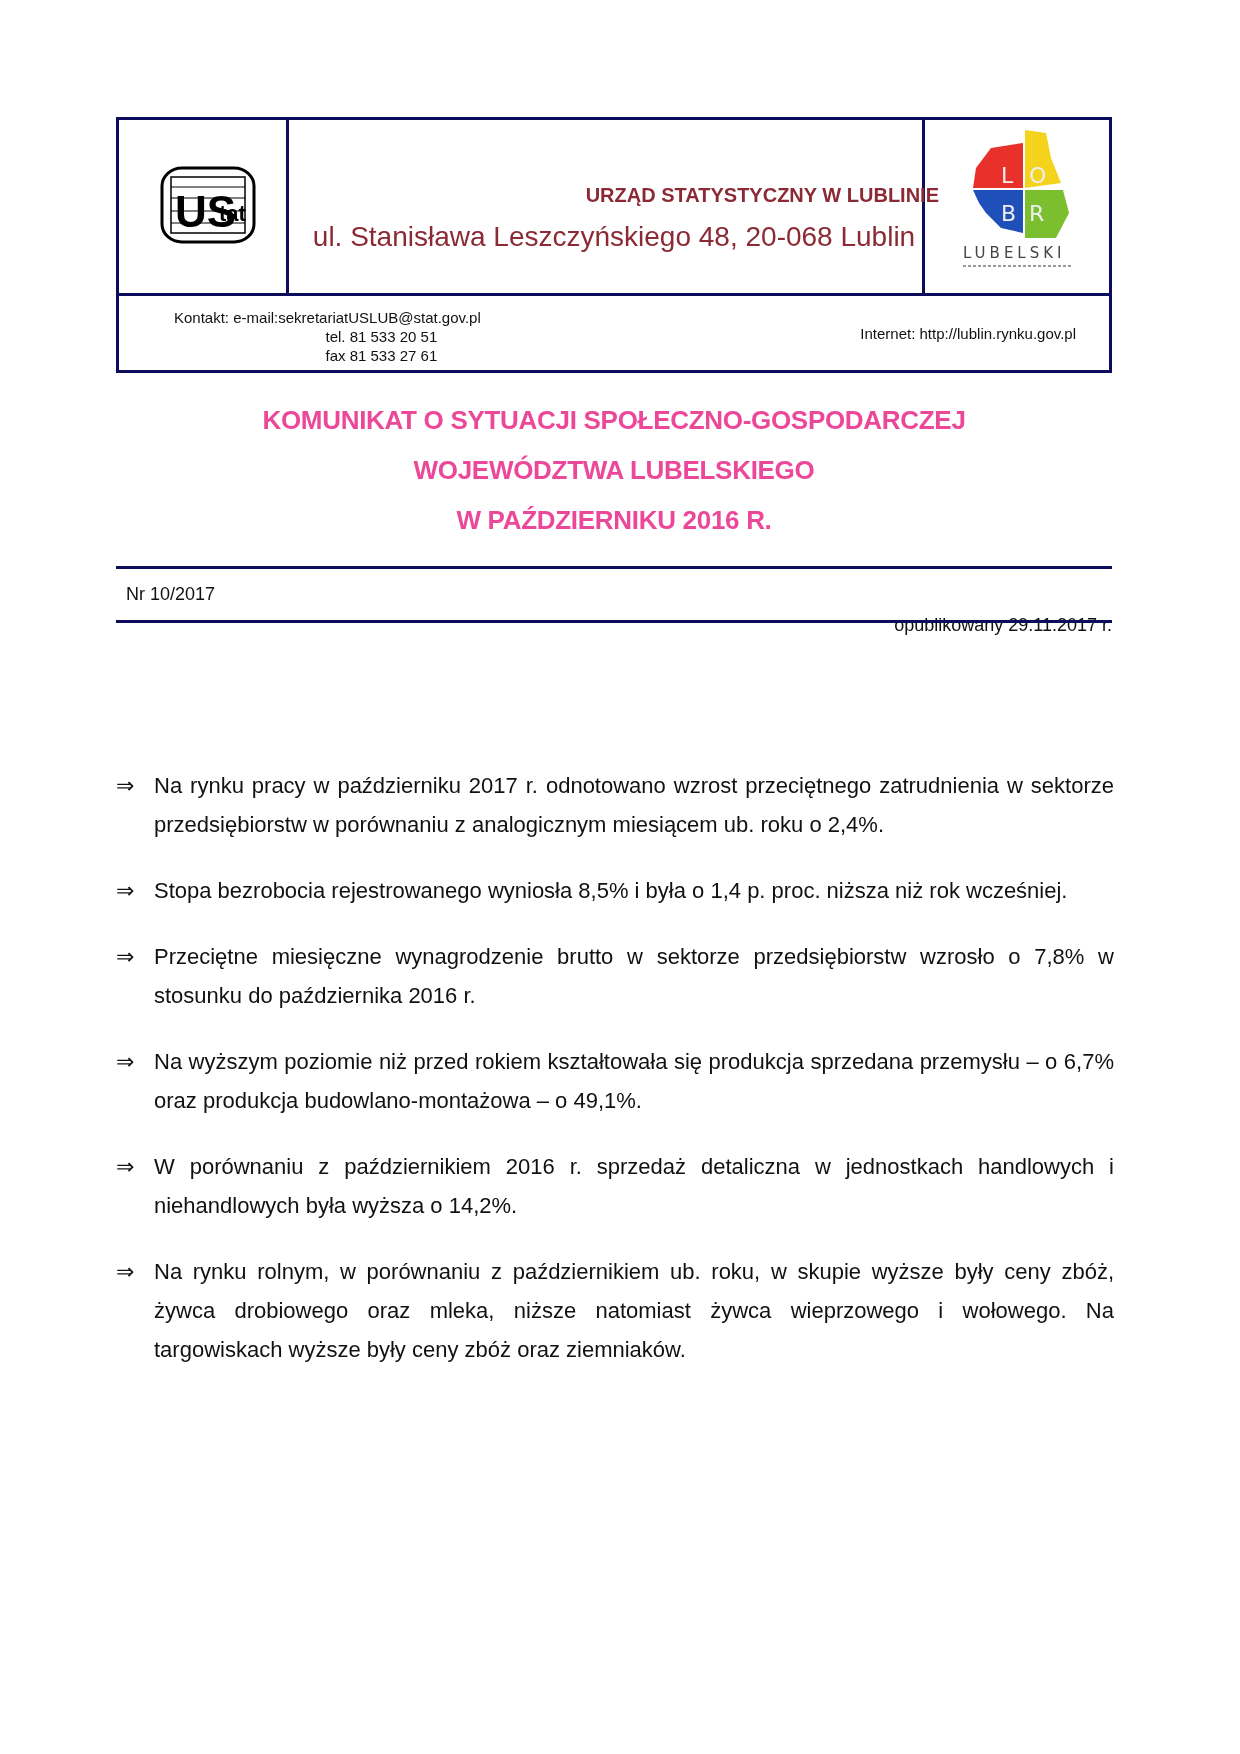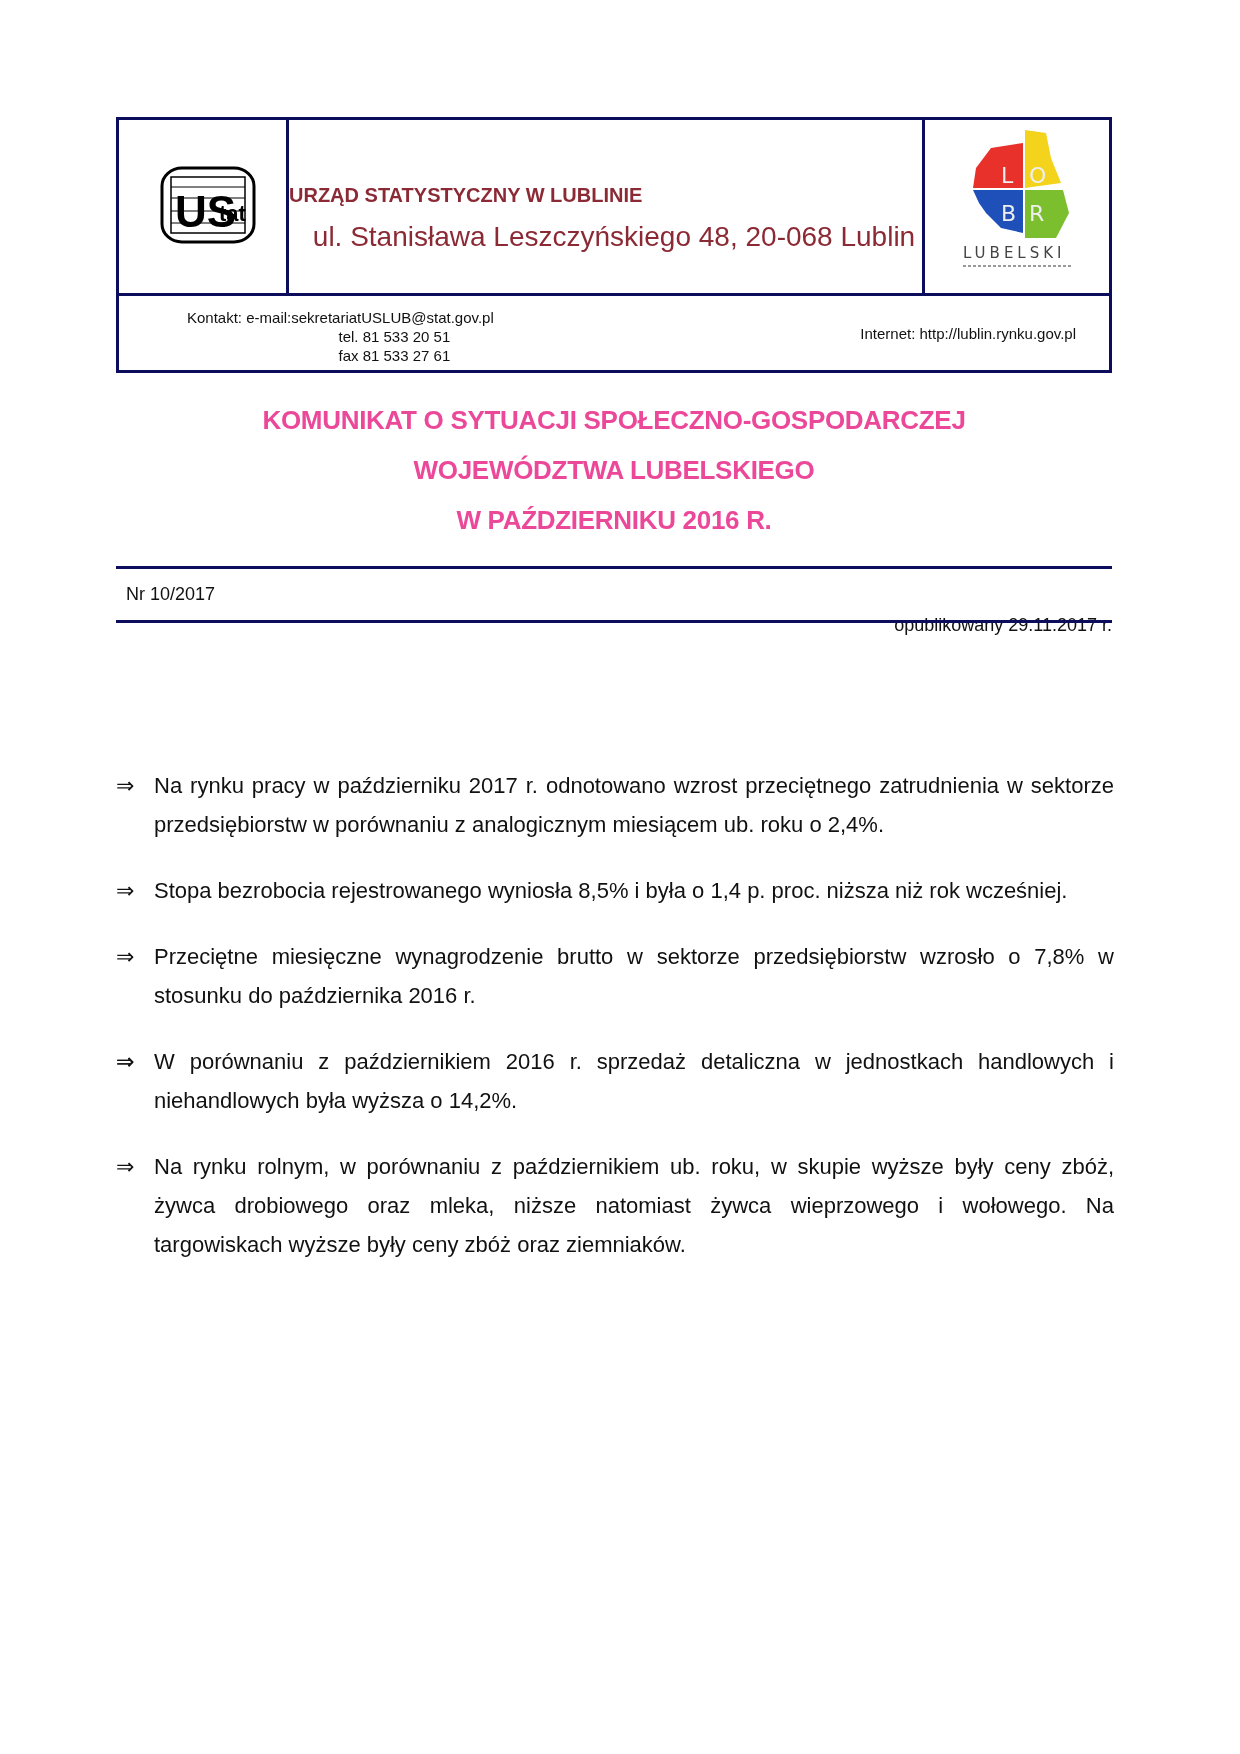--- a/index.html
+++ b/index.html
@@ -2,23 +2,23 @@
 <html><head>
 <meta charset="utf-8">
 <style>
   html, body { margin:0; padding:0; background:#ffffff; }
   body { width:1240px; height:1754px; position:relative; overflow:hidden; font-family:"Liberation Sans", sans-serif; color:#111; }
   .hdr-box { position:absolute; left:116px; top:117px; width:996px; height:256px; border:3px solid #0d0d5e; box-sizing:border-box; }
   .vline { position:absolute; top:0; height:174px; width:3px; background:#0d0d5e; }
   .hline { position:absolute; left:0; right:0; top:173px; height:3px; background:#0d0d5e; }
   .logo-left { position:absolute; left:40px; top:45px; width:98px; height:80px; }
   .logo-right { position:absolute; left:832px; top:8px; width:150px; height:160px; }
-  .org-name { position:absolute; left:170px; width:650px; top:64px; text-align:left; font-weight:bold; font-size:20px; color:#8b2a35; }
+  .org-name { position:absolute; left:170px; width:650px; top:64px; text-align:right; font-weight:bold; font-size:20px; color:#8b2a35; }
   .org-addr { position:absolute; left:170px; width:650px; top:101px; text-align:center; font-size:28px; color:#8b2a35; }
-  .contact { position:absolute; left:68px; top:188px; font-size:15px; line-height:19px; color:#111; }
+  .contact { position:absolute; left:55px; top:188px; font-size:15px; line-height:19px; color:#111; }
   .contact .indent { padding-left:108px;text-align:center; }
   .internet { position:absolute; right:33px; top:205px; font-size:15px; color:#111; }
   .title { position:absolute; left:116px; width:996px; text-align:center; font-weight:bold; font-size:26px; color:#ec4899; font-family:Liberation Sans, sans-serif; letter-spacing:-0.3px; }
   .rule { position:absolute; left:116px; width:996px; height:3px; background:#0d0d5e; }
   .meta-l { position:absolute; left:126px; top:584px; font-size:18px; color:#111; }
   .meta-r { position:absolute; right:128px; top:584px; font-size:18px; color:#111;margin-top:31px; }
   .bullets { position:absolute; left:116px; top:766px; width:998px; }
   .bullet { position:relative; padding-left:38px; font-size:22px; line-height:39px; margin-bottom:27px; text-align:justify; color:#111; }
   .bullet .arrow { position:absolute; left:0; top:0; font-size:22px; }
 </style>
@@ -73,16 +73,16 @@
 
 <div class="rule" style="top:566px"></div>
 <div class="meta-l">Nr 10/2017</div>
 <div class="meta-r">opublikowany 29.11.2017 r.</div>
 <div class="rule" style="top:620px"></div>
 
 <div class="bullets">
   <div class="bullet"><span class="arrow">⇒</span><span>Na rynku pracy w październiku 2017 r. odnotowano wzrost przeciętnego zatrudnienia w sektorze przedsiębiorstw w porównaniu z analogicznym miesiącem ub. roku o 2,4%.</span></div>
   <div class="bullet"><span class="arrow">⇒</span><span>Stopa bezrobocia rejestrowanego wyniosła 8,5% i była o 1,4 p. proc. niższa niż rok wcześniej.</span></div>
   <div class="bullet"><span class="arrow">⇒</span><span>Przeciętne miesięczne wynagrodzenie brutto w sektorze przedsiębiorstw wzrosło o 7,8% w stosunku do października 2016 r.</span></div>
-  <div class="bullet"><span class="arrow">⇒</span></div>
+  <div class="bullet"><span class="arrow">⇒</span><span>Na wyższym poziomie niż przed rokiem kształtowała się produkcja sprzedana przemysłu – o 6,7% oraz produkcja budowlano-montażowa – o 49,1%.</span></div>
   <div class="bullet"><span class="arrow">⇒</span><span>W porównaniu z październikiem 2016 r. sprzedaż detaliczna w jednostkach handlowych i niehandlowych była wyższa o 14,2%.</span></div>
   <div class="bullet"><span class="arrow">⇒</span><span>Na rynku rolnym, w porównaniu z październikiem ub. roku, w skupie wyższe były ceny zbóż, żywca drobiowego oraz mleka, niższe natomiast żywca wieprzowego i wołowego. Na targowiskach wyższe były ceny zbóż oraz ziemniaków.</span></div>
 </div>
 
 </body></html>

